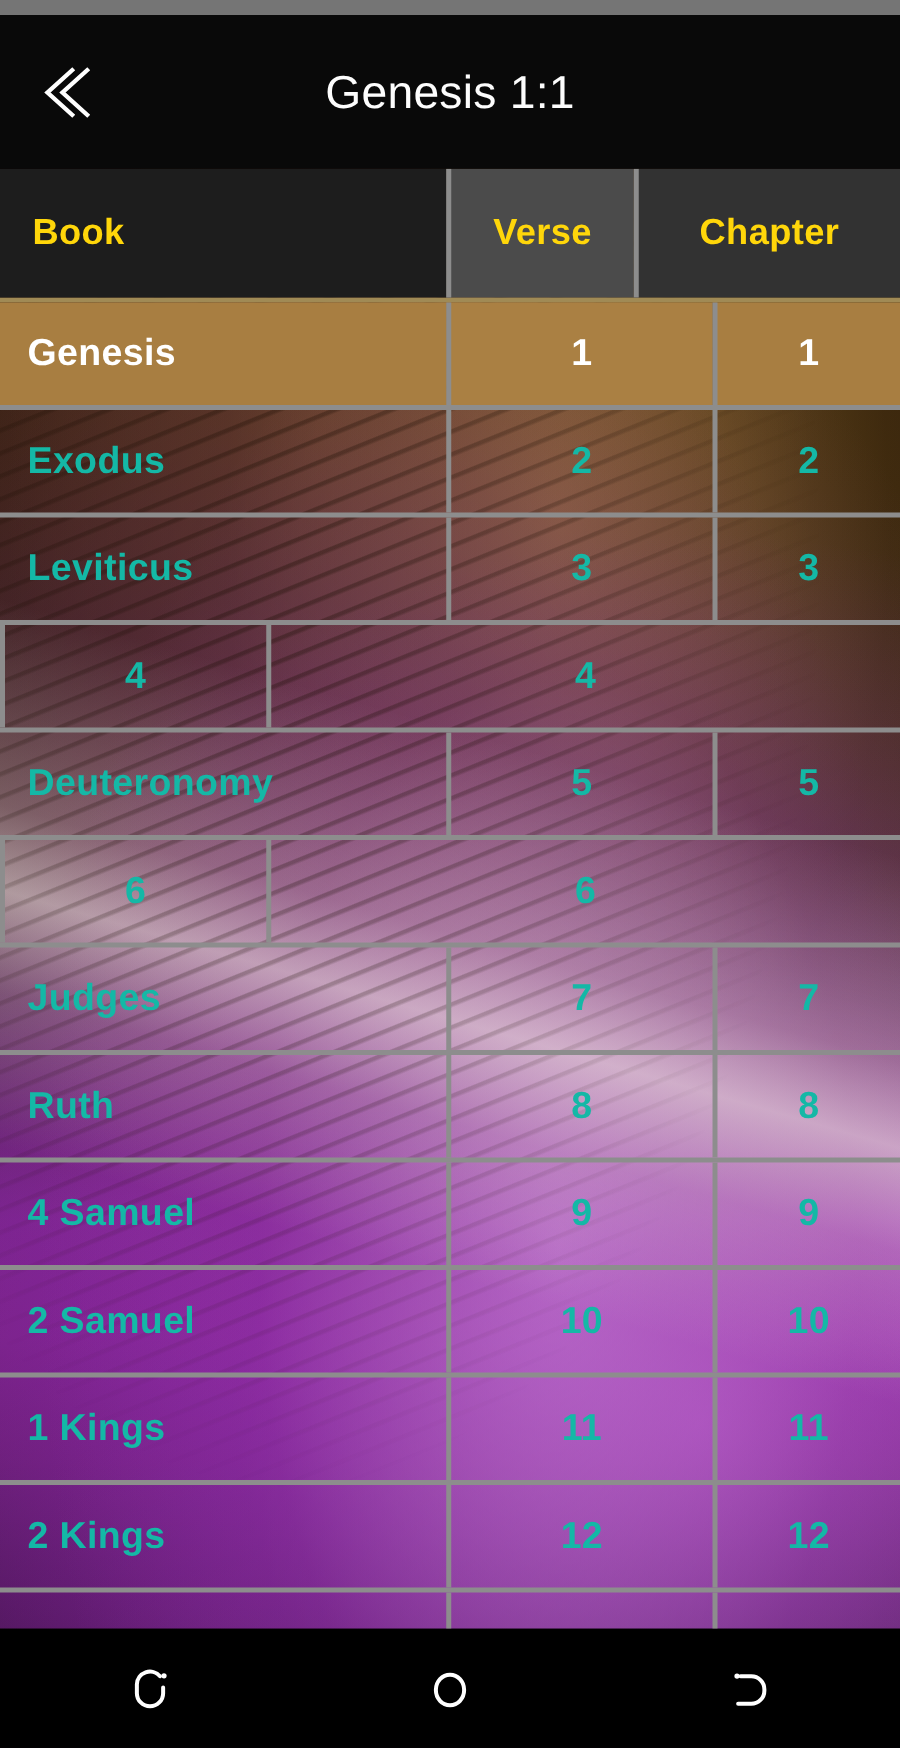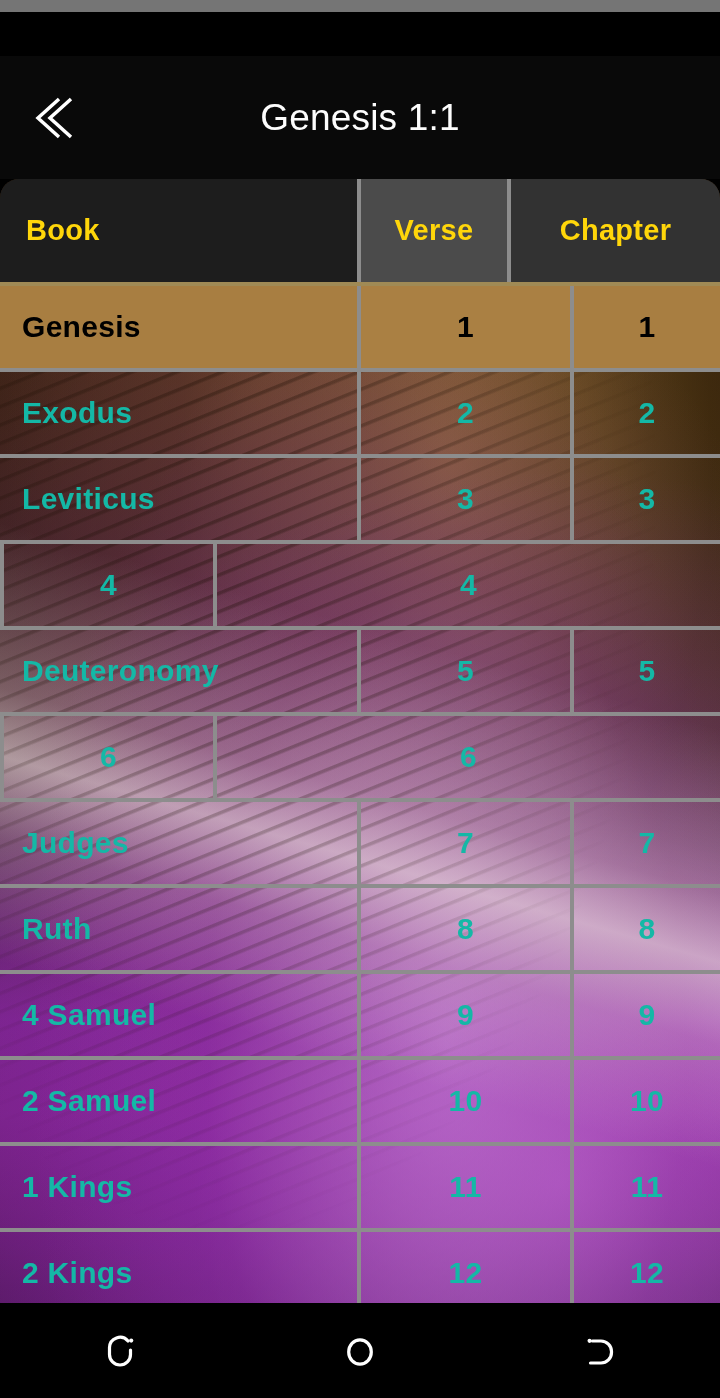--- a/index.html
+++ b/index.html
@@ -20,21 +20,21 @@
   #status-bar {
     height:12px; width:100%;
     background:#757575;
   }
 
   
   #app-bar {
     position:relative;
     height:123px; width:100%;
     background:#090909;
-    display:flex; align-items:center;margin-top:44px;
+    display:flex; align-items:center;
   }
   #back-button {
     width:110px; height:100%;
     display:flex; align-items:center; justify-content:center;
     cursor:pointer;
   }
   #back-button svg { display:block; }
   #app-title {
     position:absolute;
     left:0; right:0;
@@ -46,21 +46,20 @@
     pointer-events:none;
   }
 
   
   #table-wrap {
     position:relative;
     width:100%;
     height:1168px;
     overflow:hidden;
     background:#120a10;
-    border-radius:19px;
   }
 
   
   #table-bg {
     position:absolute; inset:0;
     background:
       
       linear-gradient(196deg,
         rgba(255,255,255,0.00) 40%,
         rgba(255,246,225,0.28) 52%,
@@ -136,21 +135,21 @@
   .c-chap   { width:213px; justify-content:center; border-left:4px solid #8d8d8d; }
   .c-verse  { flex:1;      justify-content:center; border-left:4px solid #8d8d8d; }
 
   
   .header-row .cell { color:#ffd60a; font-size:29px; }
   .header-row .c-book  { background:#1d1d1d; padding-left:26px; }
   .header-row .c-chap  { background:#323232; border-left-color:#8d8d8d; }
   .header-row .c-verse { background:#4b4b4b; border-left-color:#8d8d8d; }
 
   
-  .row.selected .cell { background:#ab8042; color:#000000; }
+  .row.selected .cell { background:#ab8042; color:#ffffff; }
   .row.selected .c-book  { background:#a87e41; }
   .row.selected .c-chap  { background:#aa8043; }
   .row.selected .c-verse { background:#a87e41; }
 
   .row.partial { height:44px; border-bottom:none; }
 
   
   #nav-bar {
     position:absolute;
     bottom:0; left:0;

